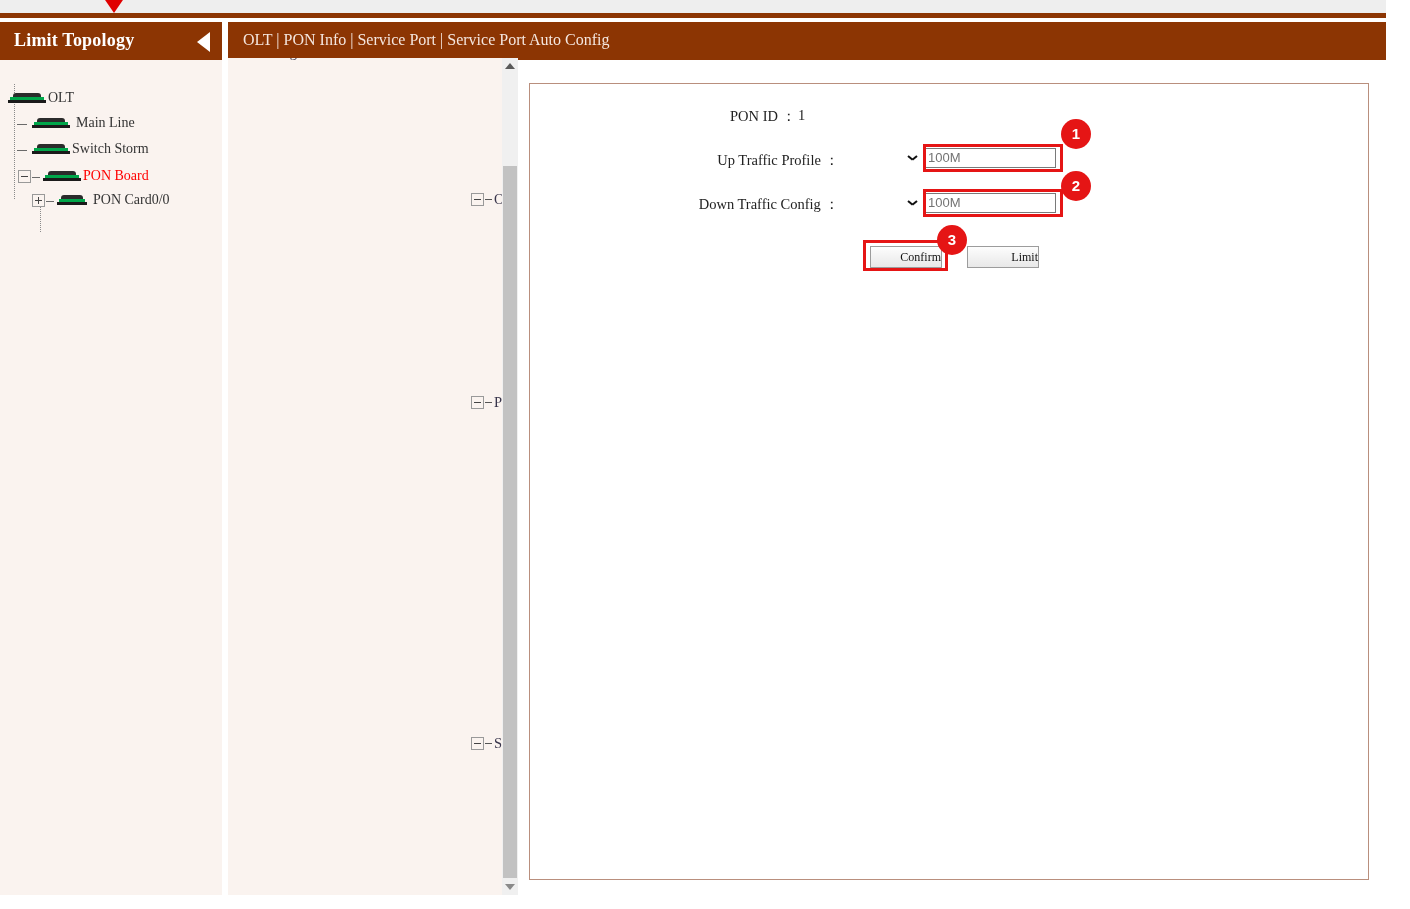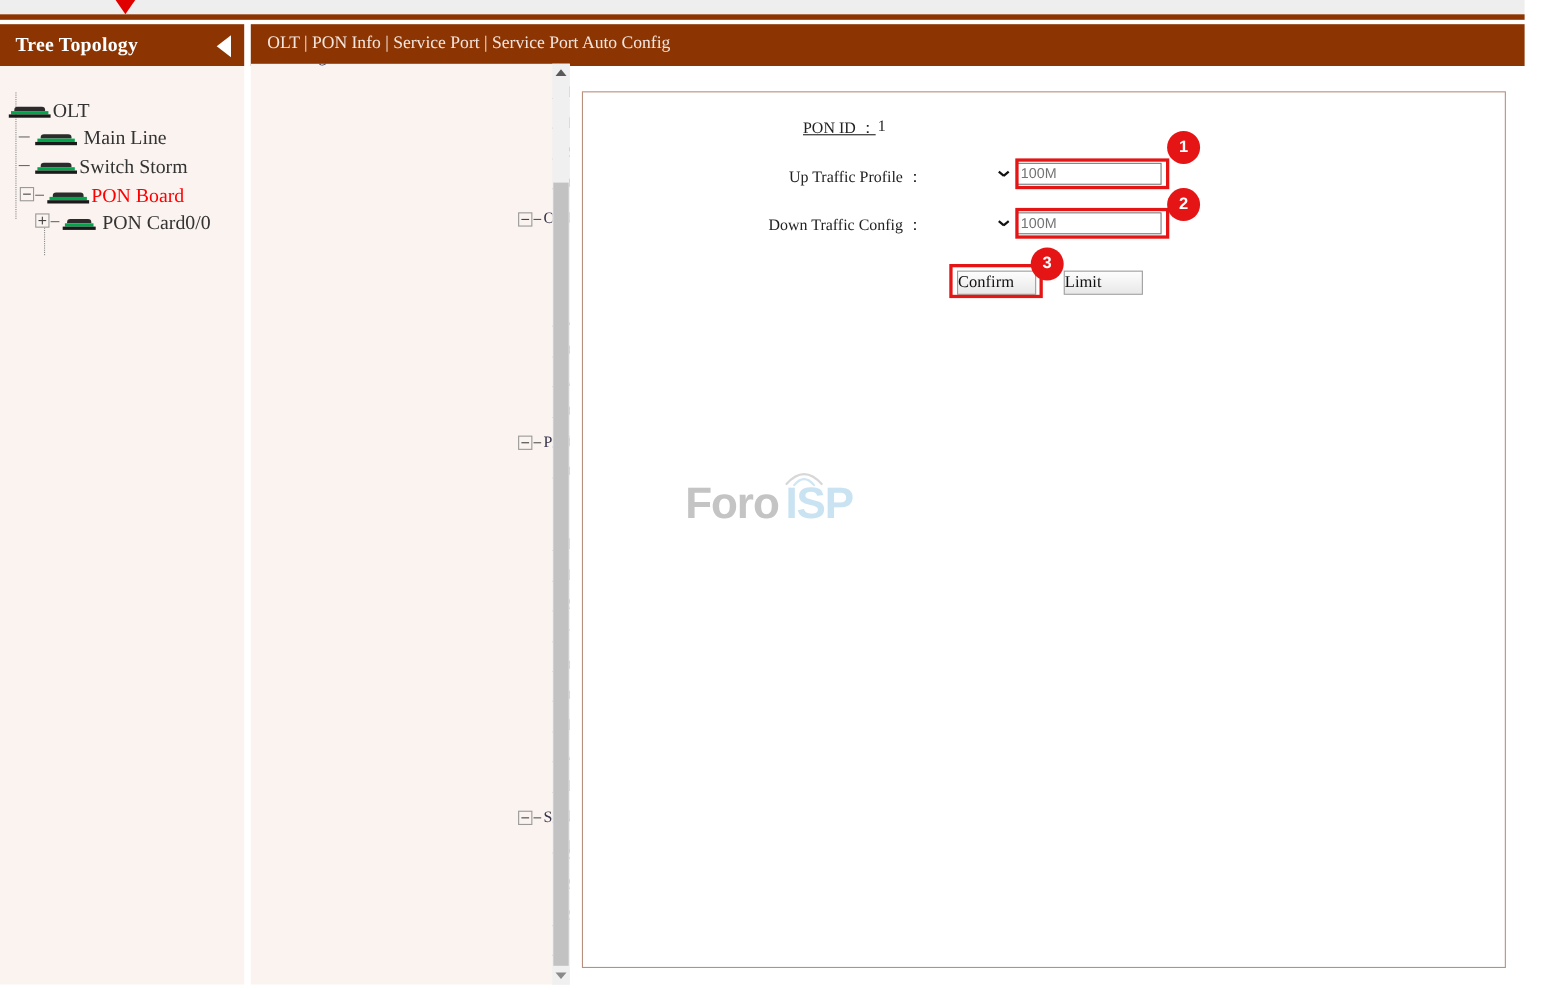--- a/index.html
+++ b/index.html
@@ -73,21 +73,21 @@
   }
   .tree-body {
     position: absolute;
     left: 0; top: 38px;
     width: 222px;
     height: 835px;
     background: #faf3ef;
   }
   .tree-node {
     position: absolute;
-    font-size: 18px;
+    font-size: 14px;
     color: #333333;
     white-space: nowrap;
   }
   .tree-node.red { color: #ff0000; }
 
   
   .board-icon {
     position: relative;
     display: inline-block;
     width: 38px;
@@ -311,23 +311,23 @@
   .sel-chev::after  { right: 0; transform: rotate(-40deg); transform-origin: right center; }
 
   .btn {
     position: absolute;
     height: 22px;
     min-width: 68px;
     background: linear-gradient(#fdfdfd, #e8e8e8);
     border: 1px solid #9c9c9c;
     box-sizing: border-box;
     font-family: "Liberation Serif", serif;
-    font-size: 15px;
+    font-size: 12px;
     color: #111111;
-    text-align: left;
+    text-align: right;
     line-height: 20px;
     cursor: pointer;
   }
 
   
   .hl-box {
     position: absolute;
     border: 3px solid #e51515;
     box-sizing: border-box;
     pointer-events: none;
@@ -384,21 +384,21 @@
 
 <div id="page">
 
   <div class="top-strip">
     <div class="top-marker"></div>
   </div>
   <div class="top-rule"></div>
 
   <div class="tree-panel">
     <div class="tree-header">
-      <div class="tree-header-title">Tree Topology</div>
+      <div class="tree-header-title">Limit Topology</div>
       <div class="collapse-arrow"></div>
     </div>
     <div class="tree-body">
 
       <div class="dot-v" style="left:14px; top:24px; height:115px;"></div>
       <div class="dot-v" style="left:40px; top:144px; height:28px;"></div>
 
       <div class="tree-node" style="left:8px; top:30px;">
         <span class="board-icon">
           <span class="top"></span><span class="mid"></span><span class="bot"></span>
@@ -522,21 +522,21 @@
         <span class="glyph"></span>
       </div>
     <div class="sb-thumb"></div>
     <div class="sb-arrow down">
         <span class="glyph"></span>
       </div>
   </div>
 
   <div class="content-panel">
 
-    <div class="row-label" style="left:200px; top:23px;text-decoration:underline;">PON ID ：</div>
+    <div class="row-label" style="left:200px; top:23px;">PON ID ：</div>
     <div class="form-row" style="left:268px; top:23px;">1</div>
 
     <div class="row-label" style="left:149px; top:67px; width:160px;">Up Traffic Profile ：</div>
     <div class="sel-wrap" style="left:394px; top:64px;">
       <select class="sel">
         <option>100M</option>
       </select>
       <span class="sel-chev"></span>
     </div>
 
@@ -544,28 +544,20 @@
     <div class="sel-wrap" style="left:394px; top:109px;">
       <select class="sel">
         <option>100M</option>
       </select>
       <span class="sel-chev"></span>
     </div>
 
     <div class="btn" style="left:340px; top:162px; width:72px;">Confirm</div>
     <div class="btn" style="left:437px; top:162px; width:72px;">Limit</div>
 
-    <div class="watermark" style="left:93px; top:340px;">
-      <svg class="wm-wave" viewBox="0 0 40 20">
-        <path d="M4 16 Q20 -2 36 16" stroke="#d7d7d7" stroke-width="2" fill="none" stroke-linecap="round"></path>
-        <path d="M11 17 Q20 6 29 17" stroke="#cfe6f4" stroke-width="2" fill="none" stroke-linecap="round"></path>
-      </svg>
-      <div class="wm-foro">Foro</div>
-      <div class="wm-isp">ISP</div>
-    </div>
   </div>
 
   <div class="hl-box" style="left:923px; top:144px; width:140px; height:28px;"></div>
   <div class="badge" style="left:1061px; top:119px;">1</div>
 
   <div class="hl-box" style="left:923px; top:189px; width:140px; height:28px;"></div>
   <div class="badge" style="left:1061px; top:171px;">2</div>
 
   <div class="hl-box" style="left:863px; top:240px; width:85px; height:31px;"></div>
   <div class="badge" style="left:937px; top:225px;">3</div>

